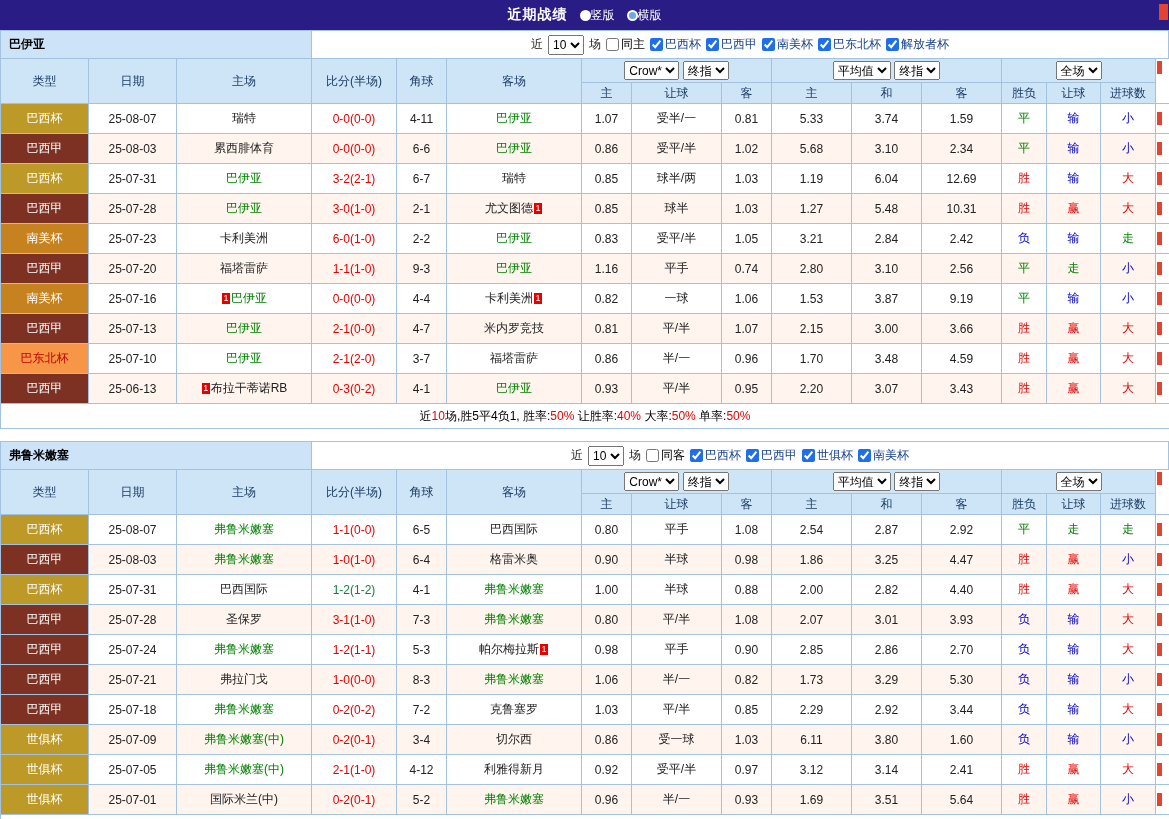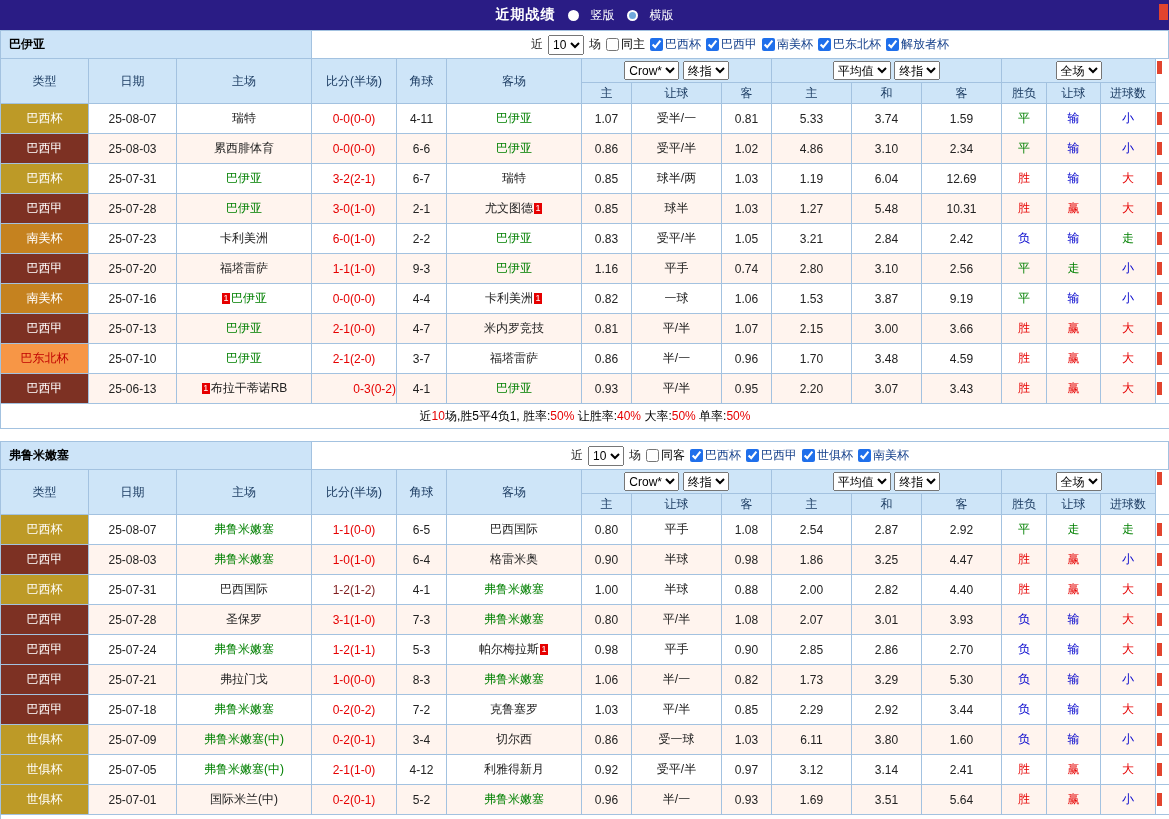--- a/index.html
+++ b/index.html
@@ -1,20 +1,20 @@
 <!DOCTYPE html>
 <html><head>
 <meta charset="utf-8">
 <style>
   html,body{margin:0;padding:0;background:#fff;}
   body{width:1169px;font-family:"Liberation Sans","DejaVu Sans",sans-serif;font-size:12px;color:#222;}
   
   .topbar{height:30px;background:#2A1C85;display:flex;align-items:center;justify-content:center;gap:12px;position:relative;}
   .topbar .title{color:#fff;font-weight:bold;font-size:14px;letter-spacing:1px;}
-  .radio-label{color:#fff;font-size:12px;display:inline-flex;align-items:center;gap:12px;cursor:pointer;}
+  .radio-label{color:#fff;font-size:12px;display:inline-flex;align-items:center;gap:0;cursor:pointer;}
   .radio{width:11px;height:11px;border:2px solid #fff;border-radius:50%;display:inline-block;position:relative;box-sizing:border-box;}
   .radio.checked{background:#fff;}
   .radio.unchecked{background:#6FA8DC;}
   .corner-mark{position:absolute;right:1px;top:4px;width:9px;height:16px;background:#E2442E;}
   
   .section-bar{display:flex;height:28px;border:1px solid #A3C2E0;border-bottom:none;box-sizing:border-box;align-items:stretch;}
   .team-cell{width:311px;min-width:311px;background:#CDE4F8;display:flex;align-items:center;padding-left:8px;font-weight:bold;color:#000;border-right:1px solid #A3C2E0;box-sizing:border-box;}
   .filter-area{flex:1;display:flex;align-items:center;justify-content:center;gap:5px;background:#fff;}
   .filter-area select{font-size:12px;height:20px;}
   .cb{display:inline-flex;align-items:center;gap:2px;color:#16418C;cursor:pointer;}
@@ -166,21 +166,21 @@
       <tr>
         <td style="background: rgb(125, 49, 35); color: rgb(255, 255, 255);">巴西甲</td>
         <td>25-08-03</td>
         <td><span>累西腓体育</span></td>
         <td class="score" style="color: rgb(230, 0, 0);">0-0(0-0)</td>
         <td>6-6</td>
         <td><span style="color: rgb(0, 128, 0);">巴伊亚</span></td>
         <td>0.86</td>
         <td>受平/半</td>
         <td>1.02</td>
-        <td>4.86</td>
+        <td>5.68</td>
         <td>3.10</td>
         <td>2.34</td>
         <td style="color: rgb(0, 128, 0);">平</td>
         <td style="color: rgb(0, 0, 204);">输</td>
         <td style="color: rgb(0, 0, 204);">小</td>
         <td class="sliver">
           <span class="mark"></span>
         </td>
       </tr>
       <tr>
@@ -320,21 +320,21 @@
         <td style="color: rgb(230, 0, 0);">赢</td>
         <td style="color: rgb(230, 0, 0);">大</td>
         <td class="sliver">
           <span class="mark"></span>
         </td>
       </tr>
       <tr>
         <td style="background: rgb(125, 49, 35); color: rgb(255, 255, 255);">巴西甲</td>
         <td>25-06-13</td>
         <td><span class="card">1</span><span>布拉干蒂诺RB</span></td>
-        <td class="score" style="color: rgb(230, 0, 0); text-align: right;">0-3(0-2)</td>
+        <td class="score" style="color: rgb(230, 0, 0);">0-3(0-2)</td>
         <td>4-1</td>
         <td><span style="color: rgb(0, 128, 0);">巴伊亚</span></td>
         <td>0.93</td>
         <td>平/半</td>
         <td>0.95</td>
         <td>2.20</td>
         <td>3.07</td>
         <td>3.43</td>
         <td style="color: rgb(230, 0, 0);">胜</td>
         <td style="color: rgb(230, 0, 0);">赢</td>
@@ -475,21 +475,21 @@
         <td style="color: rgb(230, 0, 0);">赢</td>
         <td style="color: rgb(0, 0, 204);">小</td>
         <td class="sliver">
           <span class="mark"></span>
         </td>
       </tr>
       <tr>
         <td style="background: rgb(189, 154, 39); color: rgb(255, 255, 255);">巴西杯</td>
         <td>25-07-31</td>
         <td><span>巴西国际</span></td>
-        <td class="score" style="color: #7f1d1d;">1-2(1-2)</td>
+        <td class="score" style="color: #15803d;">1-2(1-2)</td>
         <td>4-1</td>
         <td><span style="color: rgb(0, 128, 0);">弗鲁米嫩塞</span></td>
         <td>1.00</td>
         <td>半球</td>
         <td>0.88</td>
         <td>2.00</td>
         <td>2.82</td>
         <td>4.40</td>
         <td style="color: rgb(230, 0, 0);">胜</td>
         <td style="color: rgb(230, 0, 0);">赢</td>

